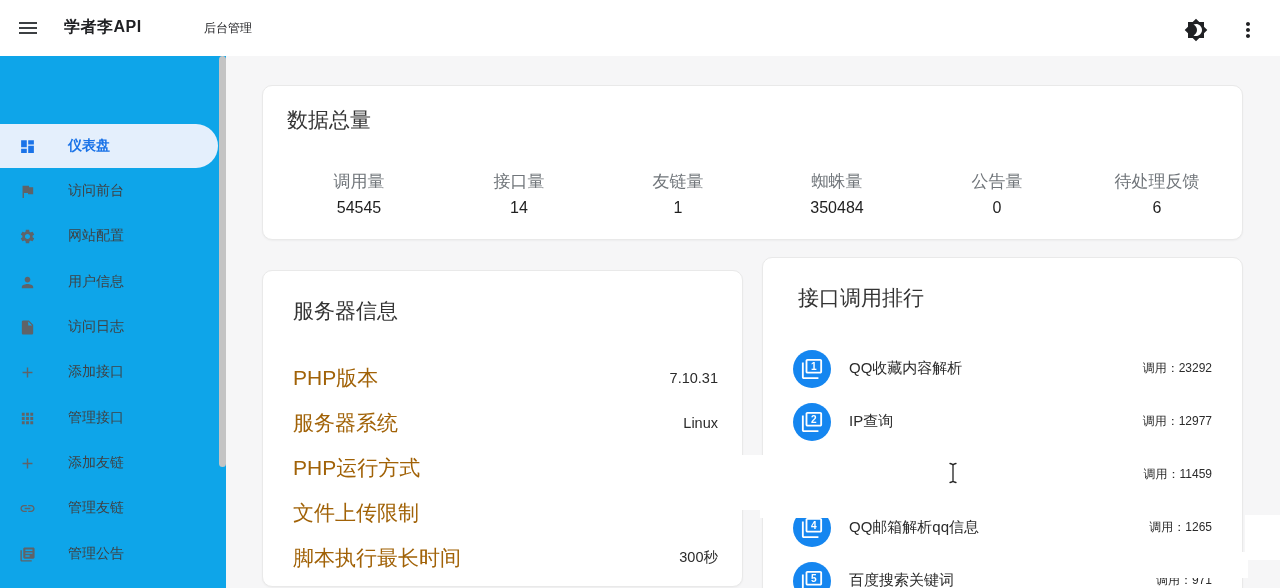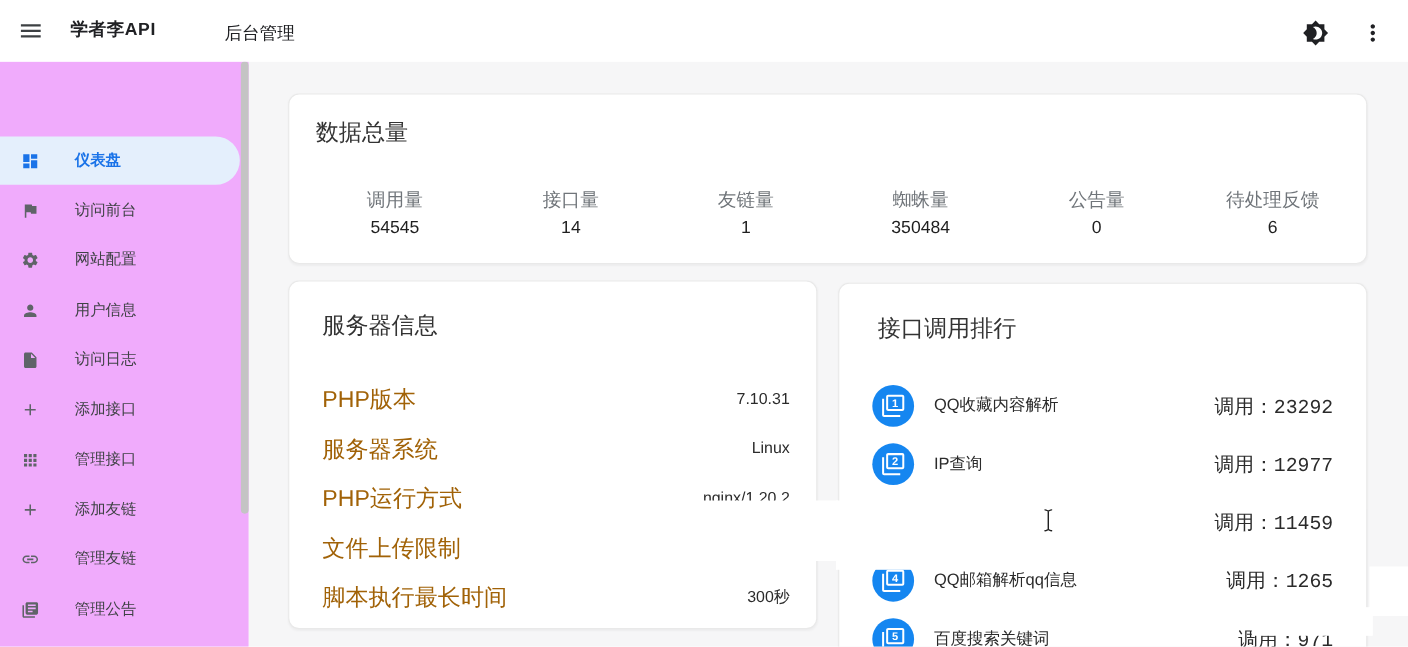--- a/index.html
+++ b/index.html
@@ -4,27 +4,27 @@
 <style>
   * { margin:0; padding:0; box-sizing:border-box; }
   html,body { width:1280px; height:588px; overflow:hidden; background:#fff;
     font-family:"Liberation Sans","DejaVu Sans",sans-serif; color:#24292e; }
   .app { position:relative; width:1280px; height:588px; }
 
   
   .header { position:absolute; left:0; top:0; width:1280px; height:56px; background:#fff; z-index:5; }
   .header .hamburger { position:absolute; left:16px; top:16px; width:24px; height:24px; cursor:pointer; }
   .header .app-title { position:absolute; left:64px; top:17px; font-size:16px; font-weight:700; color:#202124; letter-spacing:.5px; }
-  .header .nav-title { position:absolute; left:204px; top:20px; font-size:16px; color:#202124; }
+  .header .nav-title { position:absolute; left:204px; top:20px; font-size:12px; color:#202124; }
   .header .h-icon { position:absolute; top:18px; width:24px; height:24px; cursor:pointer; }
   .header .brightness { right:72px; }
   .header .kebab { right:20px; }
 
   
-  .sidebar { position:absolute; left:0; top:56px; width:226px; height:532px; background:#f0abfc; z-index:4; }
+  .sidebar { position:absolute; left:0; top:56px; width:226px; height:532px; background:#0ea5e9; z-index:4; }
   .nav-item { position:absolute; left:0; width:218px; height:44px; display:flex; align-items:center; cursor:pointer; }
   .nav-item svg { position:absolute; left:19px; width:17px; height:17px; fill:#5f6368; }
   .nav-item .lbl { position:absolute; left:68px; font-size:14px; color:#3f4245; }
   .nav-item.active { background:#e4effc; border-radius:0 22px 22px 0; }
   .nav-item.active svg { fill:#1a73e8; }
   .nav-item.active .lbl { color:#1a73e8; font-weight:700; }
   .side-divider { position:absolute; left:20px; top:528px; width:16px; height:16px; fill:#757575; }
   .scroll-thumb { position:absolute; left:219px; top:0px; width:7px; height:411px; background:#c4c4c4; border-radius:4px; }
 
   
@@ -33,35 +33,35 @@
           box-shadow:0 1px 2px rgba(0,0,0,.04); }
   .card-title { font-size:21px; color:#333; }
 
   .card.overview { left:36px; top:29px; width:981px; height:155px; }
   .card.overview .card-title { position:absolute; left:24px; top:20px; }
   .stats { position:absolute; left:16px; top:84px; display:flex; }
   .stat { width:160px; }
   .stat .s-label { font-size:17px; color:#70757a; }
   .stat .s-value { font-size:16px; color:#1f1f1f; margin-top:6px; }
 
-  .card.server { left:36px; top:199px; width:481px; height:317px; }
+  .card.server { left:36px; top:214px; width:481px; height:317px; }
   .card.server .card-title { position:absolute; left:30px; top:26px; }
   .srv-rows { position:absolute; left:0; top:84px; width:100%; }
   .srv-row { height:45px; display:flex; align-items:center; padding:0 24px 0 30px; }
   .srv-row .k { font-size:21px; color:#a16207; }
   .srv-row .v { margin-left:auto; font-size:14.5px; color:#2b2b2b; }
 
   .card.ranking { left:536px; top:201px; width:481px; height:420px; }
   .card.ranking .card-title { position:absolute; left:35px; top:26px; }
   .rank-rows { position:absolute; left:0; top:84px; width:100%; }
   .rank-row { height:53px; display:flex; align-items:center; padding:0 30px; }
   .rank-badge { width:38px; height:38px; border-radius:50%; background:#1586f0; flex:none;
                 display:flex; align-items:center; justify-content:center; }
   .rank-row .name { margin-left:18px; font-size:15px; color:#2b2b2b; }
-  .rank-row .calls { margin-left:auto; font-size:18px; color:#2b2b2b;font-family:Liberation Mono, monospace; }
+  .rank-row .calls { margin-left:auto; font-size:12px; color:#2b2b2b; }
 
   
   .artifact { position:absolute; background:#fff; z-index:3; }
   .art-a1 { left:372px; top:399px; width:164px; height:55px; }
   .art-a2 { left:534px; top:399px; width:343px; height:63px; }
   .art-b  { left:1019px; top:459px; width:35px; height:45px; }
   .art-c  { left:912px; top:496px; width:110px; height:26px; }
   .caret  { position:absolute; left:722px; top:406px; z-index:4; }
 </style>
 </head>

